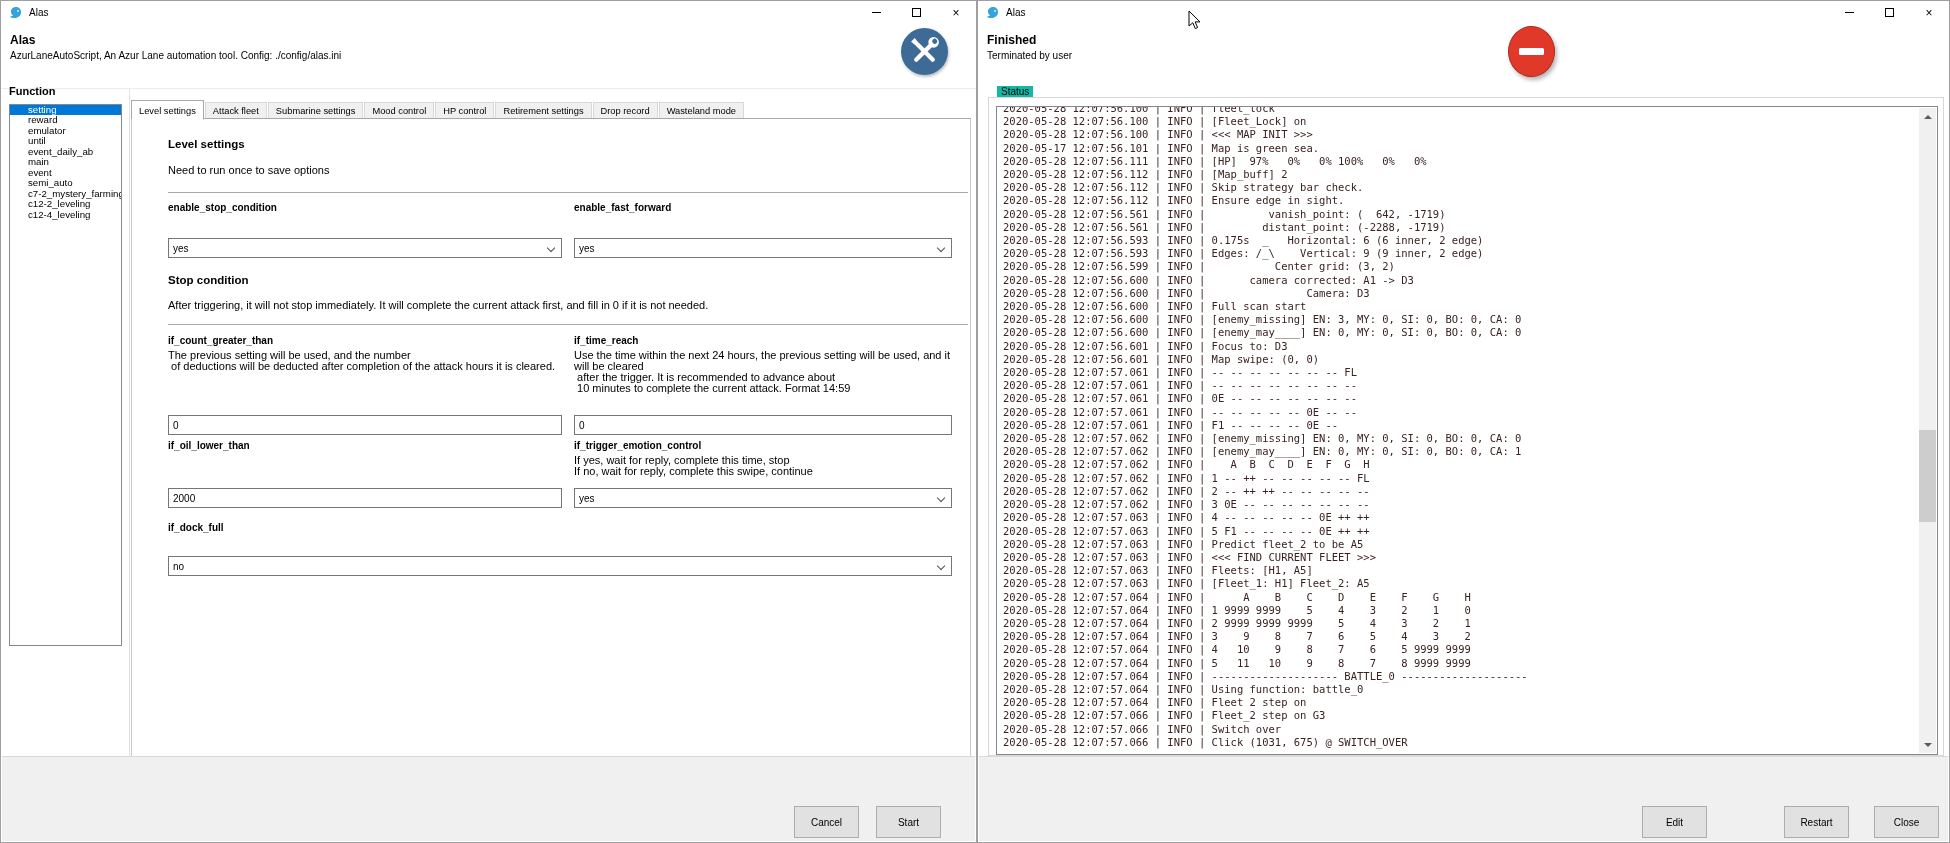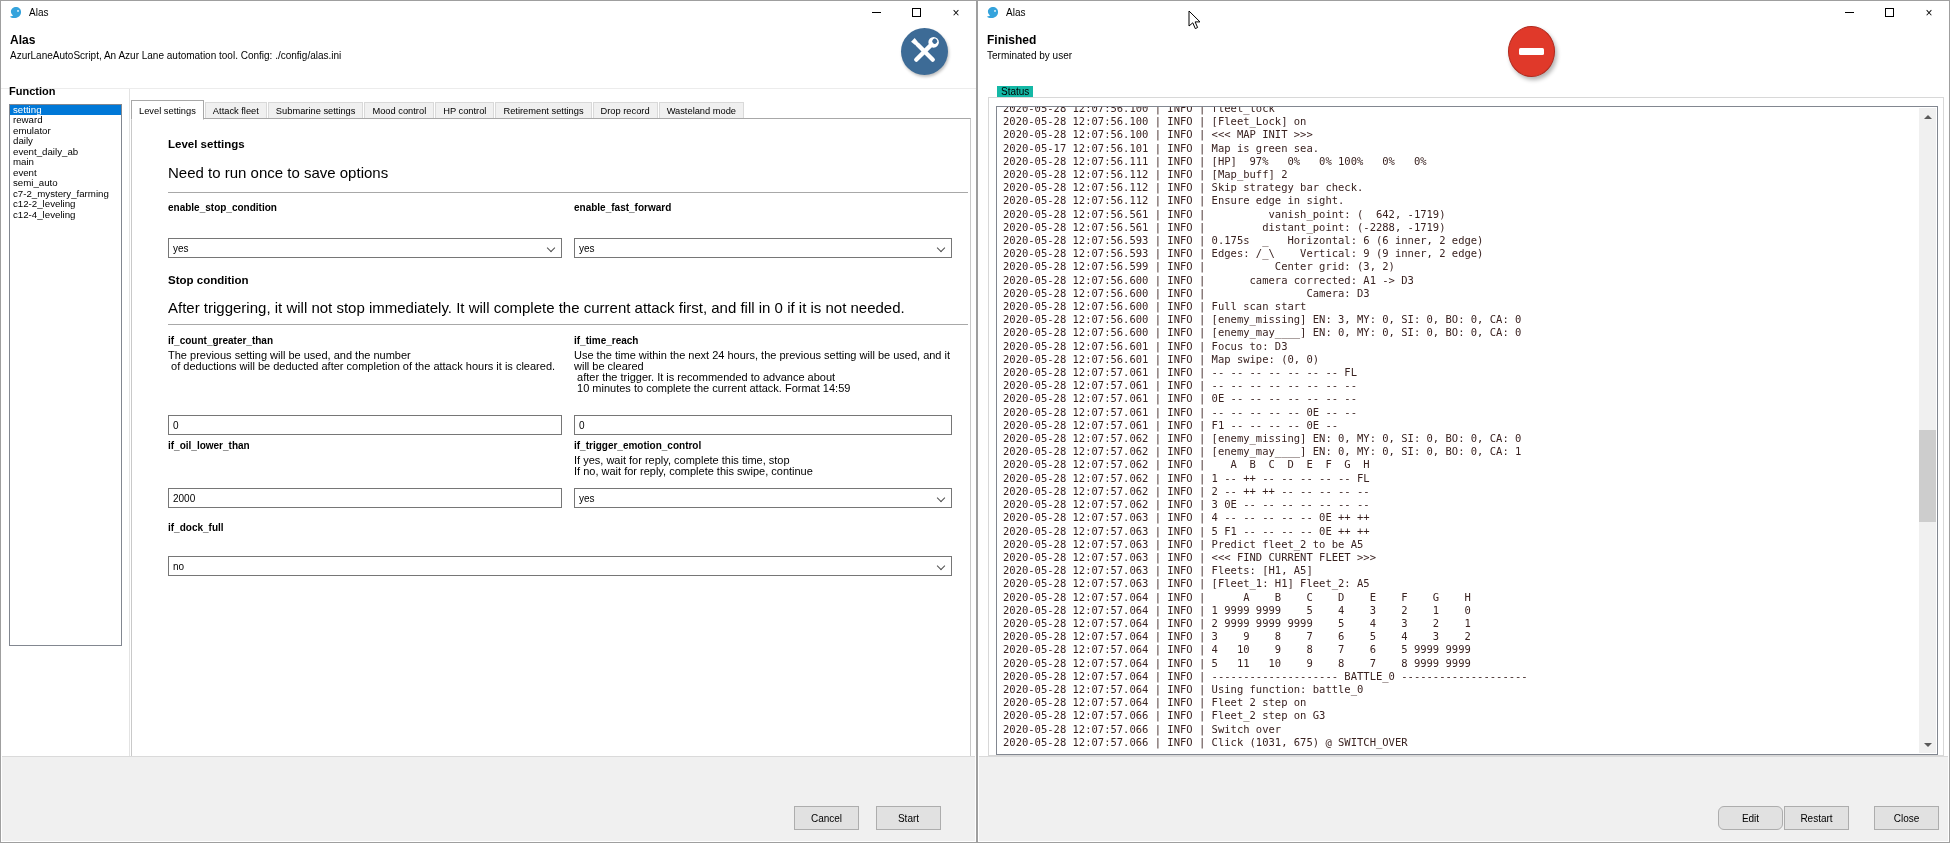--- a/index.html
+++ b/index.html
@@ -32,48 +32,48 @@
   .tools-icon { position:absolute; left:900px; top:27px; width:47px; height:47px; border-radius:50%;
                 background:#3d6b96; box-shadow:1px 2px 3px rgba(0,0,0,.25); }
   .stop-icon  { position:absolute; left:1508px; top:26px; width:47px; height:51px; border-radius:50%;
                 background:#e0392a; border:1px solid #b02a1e; box-shadow:2px 3px 4px rgba(0,0,0,.3); }
   .stop-bar   { position:absolute; left:10px; top:21px; width:25px; height:7px; background:#fff; border-radius:1.5px; }
 
   
   .func-label { position:absolute; left:8px; top:84px; font-size:11px; font-weight:bold; }
   .listbox { position:absolute; left:8px; top:103px; width:113px; height:542px; background:#fff;
              border:1px solid #828790; overflow:hidden; }
-  .list-item { font-size:9.7px; line-height:10.45px; padding:0 3px; white-space:nowrap; cursor:default; }
+  .list-item { font-size:9.7px; line-height:10.45px; padding:0 18px; white-space:nowrap; cursor:default; }
   .list-item.selected { background:#0078d7; color:#fff; }
   .v-split { position:absolute; left:128px; top:88px; width:1px; height:669px; background:#e3e3e3; }
 
   
   .tabstrip { position:absolute; left:130px; top:98px; width:840px; height:20px; display:flex; align-items:flex-end; }
   .tab { font-size:9.3px; padding:3px 7px 3px 7px; background:#f0f0f0; border:1px solid #d9d9d9; border-bottom:none;
          margin-right:1px; white-space:nowrap; cursor:default; }
   .tab.active { background:#fff; border:1px solid #a8a8a8; border-bottom:1px solid #fff; padding-top:5px; position:relative; z-index:2; margin-bottom:-1px; }
   .tabpage { position:absolute; left:130px; top:117px; width:840px; height:640px; background:#fff;
              border:1px solid #c9c9c9; border-top:1px solid #a8a8a8; }
 
   
   .sec-h   { position:absolute; font-size:11.5px; font-weight:bold; }
-  .sec-d   { position:absolute; font-size:15px; white-space:pre-wrap; }
+  .sec-d   { position:absolute; font-size:11px; white-space:pre-wrap; }
   .hr      { position:absolute; border-top:1px solid #a8a8a8; height:0; }
   .f-label { position:absolute; font-size:10px; font-weight:bold; }
   .f-desc  { position:absolute; font-size:11px; line-height:11px; white-space:pre-wrap; }
   .txt { position:absolute; height:20px; border:1px solid #767676; background:#fff; font-family:"Liberation Sans",sans-serif;
          font-size:10px; padding:1px 4px; }
   .combo { position:absolute; height:20px; border:1px solid #767676; background:#fff; font-size:10px;
            display:flex; align-items:center; padding-left:4px; cursor:default; }
   .chev { position:absolute; right:7px; top:6px; width:6px; height:6px; border-right:1.3px solid #505050;
           border-bottom:1.3px solid #505050; transform:rotate(45deg); }
 
   
   .footer { position:absolute; left:1px; right:1px; bottom:1px; height:85px; background:#f0f0f0; border-top:1px solid #dadada; }
-  .btn { position:absolute; width:65px; height:24px; top:806px; background:#e1e1e1; border:1px solid #adadad;
+  .btn { position:absolute; width:65px; height:32px; top:806px; background:#e1e1e1; border:1px solid #adadad;
          font-size:10px; font-family:"Liberation Sans",sans-serif; display:flex; align-items:center; justify-content:center; cursor:default; }
 
   
   .groupbox { position:absolute; left:988px; top:97px; width:956px; height:659px; border:1px solid #d8d8d8; }
   .group-label { position:absolute; left:997px; top:86px; font-size:10px; background:#14b8a6; padding:0 4px; }
   .logbox { position:absolute; left:996px; top:106px; width:942px; height:649px; background:#fff;
             border:1px solid #828790; overflow:hidden; }
   .logpre { position:absolute; left:6px; top:-5px; right:18px; font-family:"DejaVu Sans Mono", monospace;
             font-size:10.5px; line-height:13.2px; color:#3a2220; }
   .log-line { white-space:pre; }
@@ -132,21 +132,21 @@
           </g>
         </g>
       </svg>
     </div>
 
     <div class="func-label">Function</div>
     <div class="listbox">
         <div class="list-item selected">setting</div>
         <div class="list-item">reward</div>
         <div class="list-item">emulator</div>
-        <div class="list-item">daily</div>
+        <div class="list-item">until</div>
         <div class="list-item">event_daily_ab</div>
         <div class="list-item">main</div>
         <div class="list-item">event</div>
         <div class="list-item">semi_auto</div>
         <div class="list-item">c7-2_mystery_farming</div>
         <div class="list-item">c12-2_leveling</div>
         <div class="list-item">c12-4_leveling</div>
       </div>
     <div class="v-split"></div>
 
@@ -302,21 +302,21 @@
       <div class="sb-btn sb-up">
           <i></i>
         </div>
       <div class="sb-thumb"></div>
       <div class="sb-btn sb-down">
           <i></i>
         </div>
     </div>
   </div>
 
-  <div class="btn" style="left:1718px;border-radius:6px;">Edit</div>
+  <div class="btn" style="left:1642px;">Edit</div>
   <div class="btn" style="left:1784px;">Restart</div>
   <div class="btn" style="left:1874px;">Close</div>
 
   <svg class="cursor" width="14" height="21" viewBox="0 0 14 21">
     <polygon points="1,1 1,16 4.8,12.8 7.3,18.6 9.6,17.5 7.1,11.9 12,11.9" fill="#fff" stroke="#000" stroke-width="1"></polygon>
   </svg>
 
 </div>
 
 </body></html>

